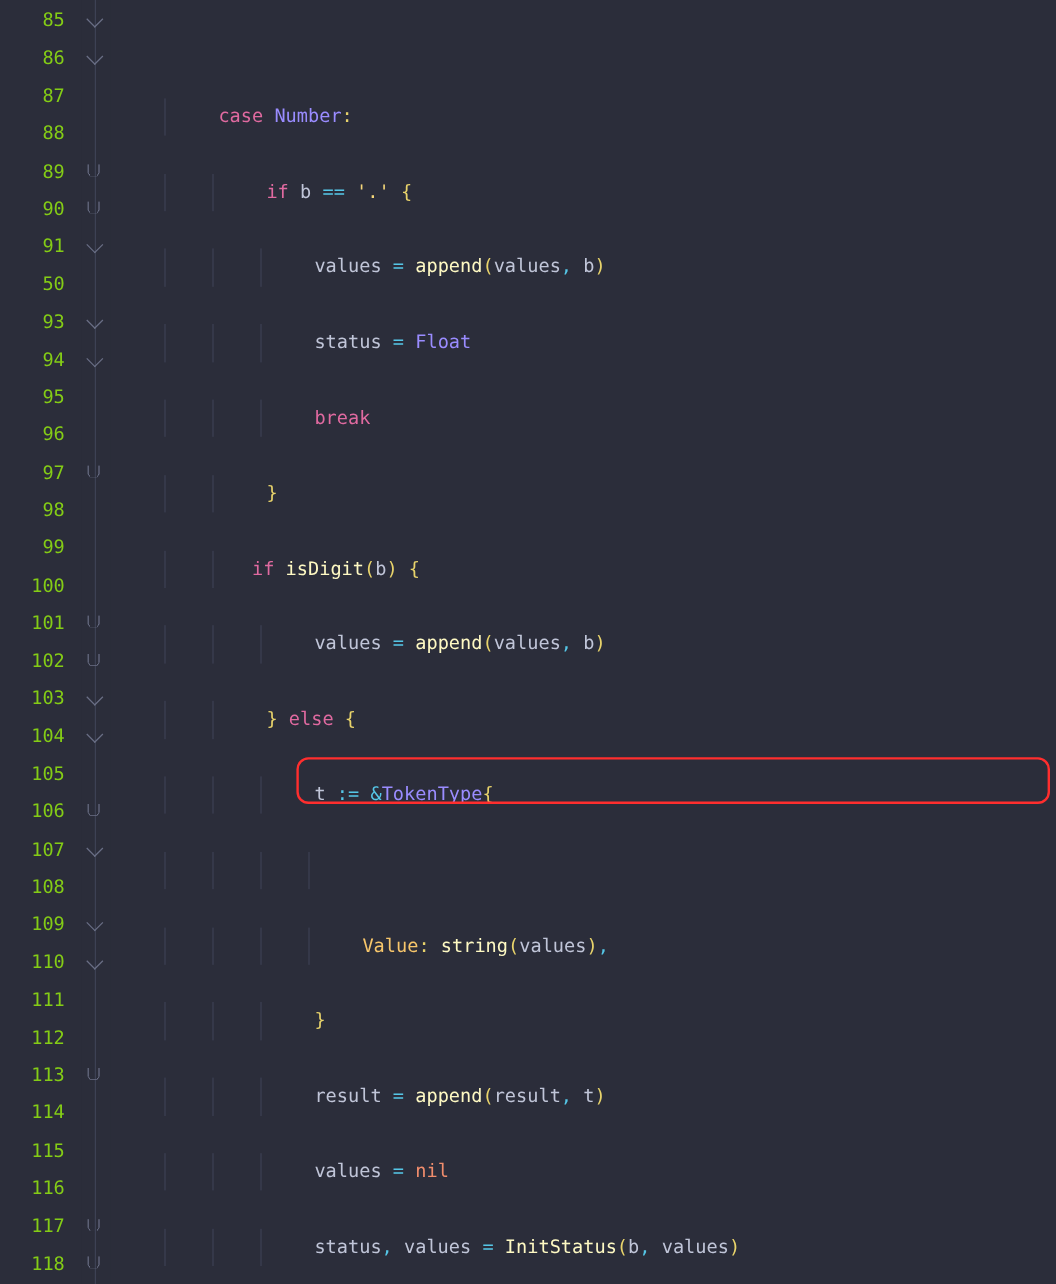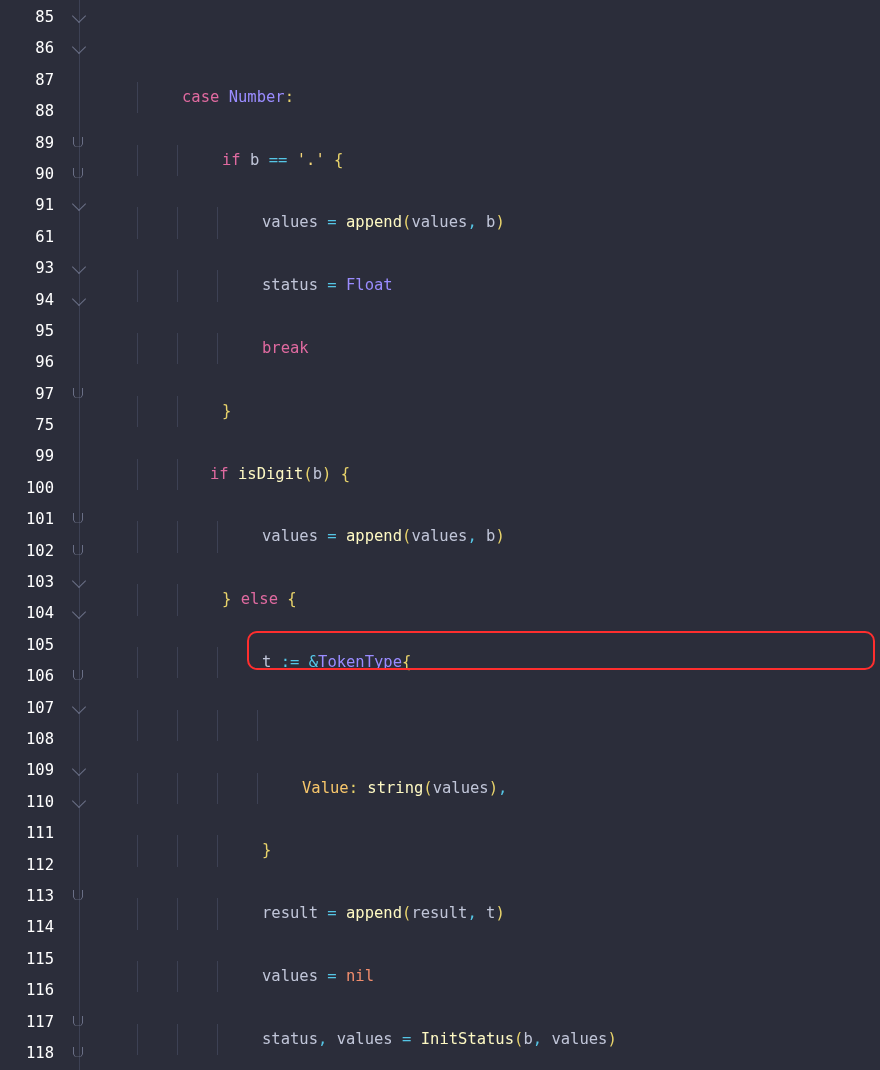--- a/index.html
+++ b/index.html
@@ -10,21 +10,21 @@
     line-height: 31.4px;
     color: #b8bccc;
     width: 880px;
     height: 1070px;
     overflow: hidden;
     display: flex;
   }
   .gutter {
     width: 68px;
     background: #2b2d3a;
-    color: #ffffff;
+    color: #84cc16;
     text-align: right;
     padding-right: 14px;
     user-select: none;
     flex-shrink: 0;
     padding-top: 2px;
   }
   .gutter .lnum { height: 31.4px; }
   .fold-gutter {
     width: 24px;
     background: #2b2d3a;
@@ -111,27 +111,27 @@
 <body>
 
 <div class="gutter" id="gutter">
     <div class="lnum">85</div>
     <div class="lnum">86</div>
     <div class="lnum">87</div>
     <div class="lnum">88</div>
     <div class="lnum">89</div>
     <div class="lnum">90</div>
     <div class="lnum">91</div>
-    <div class="lnum">61</div>
+    <div class="lnum">50</div>
     <div class="lnum">93</div>
     <div class="lnum">94</div>
     <div class="lnum">95</div>
     <div class="lnum">96</div>
     <div class="lnum">97</div>
-    <div class="lnum">75</div>
+    <div class="lnum">98</div>
     <div class="lnum">99</div>
     <div class="lnum">100</div>
     <div class="lnum">101</div>
     <div class="lnum">102</div>
     <div class="lnum">103</div>
     <div class="lnum">104</div>
     <div class="lnum">105</div>
     <div class="lnum">106</div>
     <div class="lnum">107</div>
     <div class="lnum">108</div>

